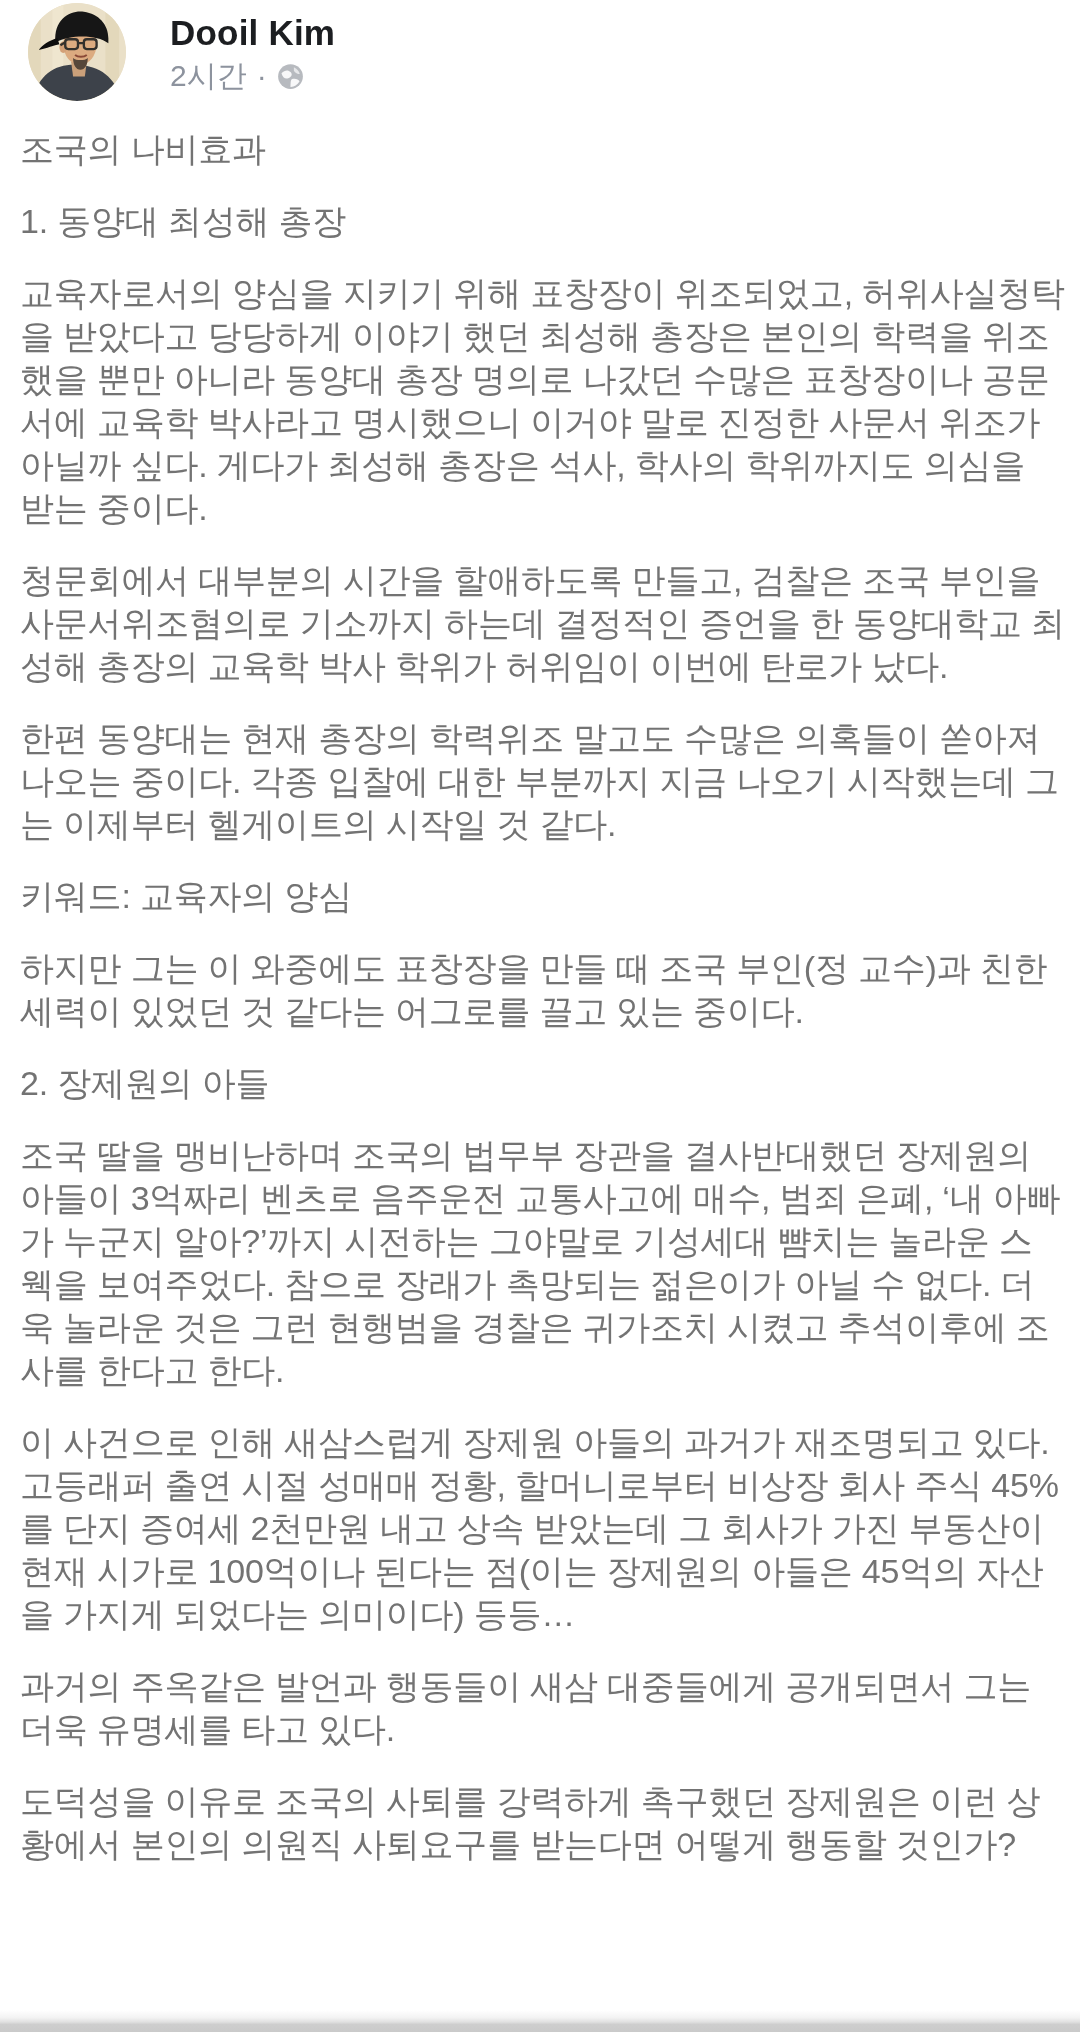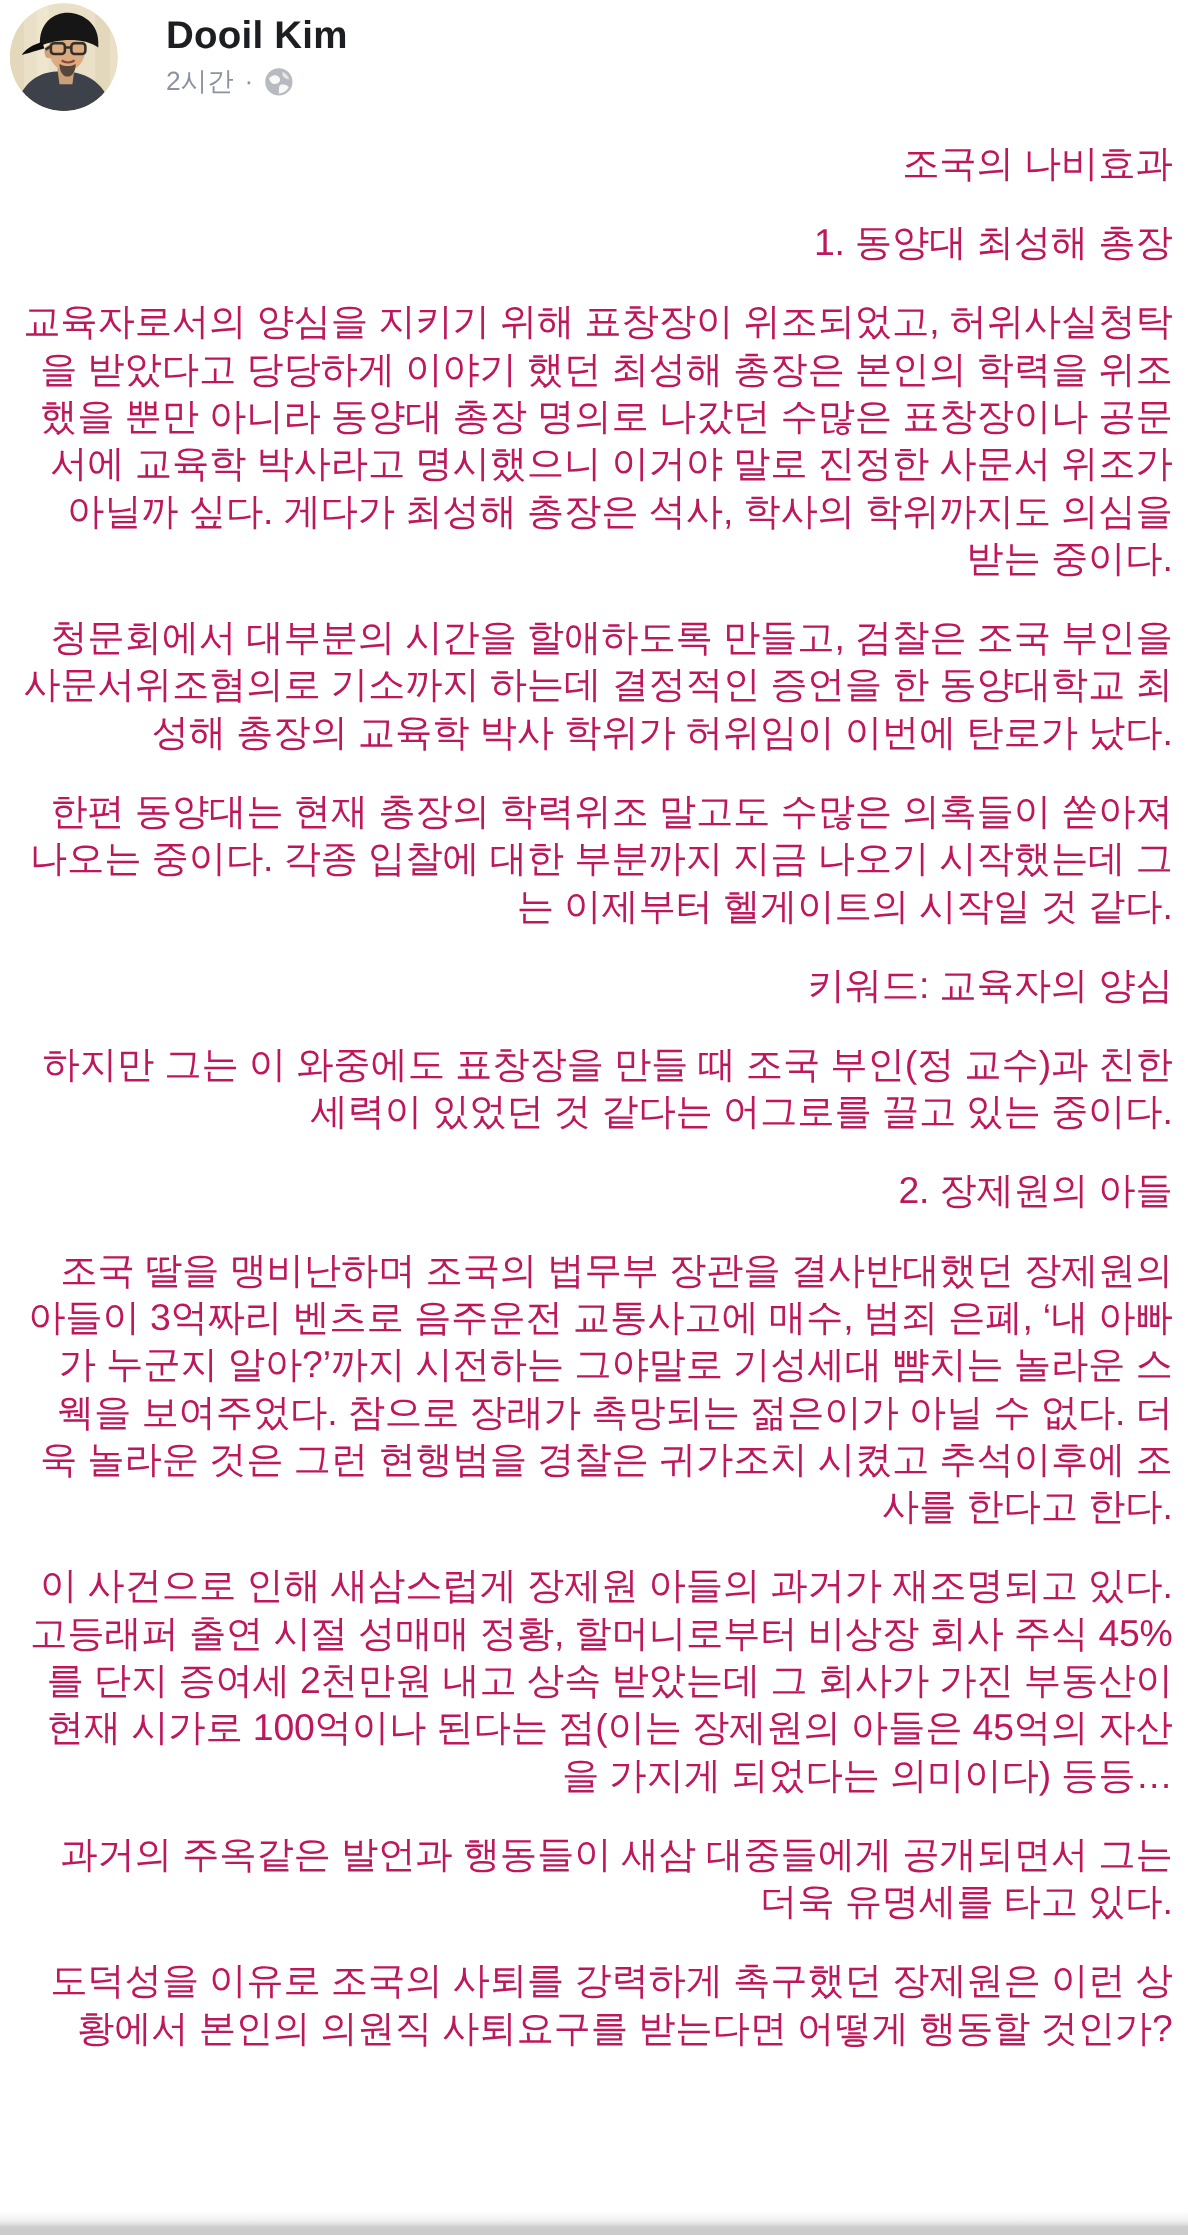--- a/index.html
+++ b/index.html
@@ -9,21 +9,21 @@
     font-family: "Liberation Sans", "DejaVu Sans", sans-serif;
   }
   body {
     width: 1080px;
     min-height: 2032px;
     position: relative;
   }
   .post-header {
     display: flex;
     align-items: flex-start;
-    padding: 3px 16px 0 9px;
+    padding: 3px 16px 0 28px;
     height: 101px;
     box-sizing: border-box;
   }
   .avatar {
     width: 98px;
     height: 98px;
     border-radius: 50%;
     overflow: hidden;
     flex: 0 0 auto;
     background: #eae0c8;
@@ -37,32 +37,31 @@
     font-size: 35px;
     font-weight: 700;
     color: #1c1e21;
     line-height: 1.15;
     letter-spacing: 0.2px;
   }
   .meta-row {
     margin-top: 8px;
     display: flex;
     align-items: center;
-    font-size: 24px;
+    font-size: 30px;
     color: #8d939e;
     line-height: 1;
   }
   .meta-sep { margin: 0 10px; }
   .globe { width: 27px; height: 27px; display: inline-block; }
   .globe svg { width: 27px; height: 27px; display: block; }
 
   .post-body {
     padding: 27px 14px 0 20px;
-    color: #be185d;
-    text-align: right;
+    color: #737373;
   }
   .post-body p {
     margin: 0 0 29px 0;
     font-size: 34px;
     line-height: 43px;
     word-break: break-all;
     letter-spacing: -0.2px;
   }
 
   .attachment-edge {

